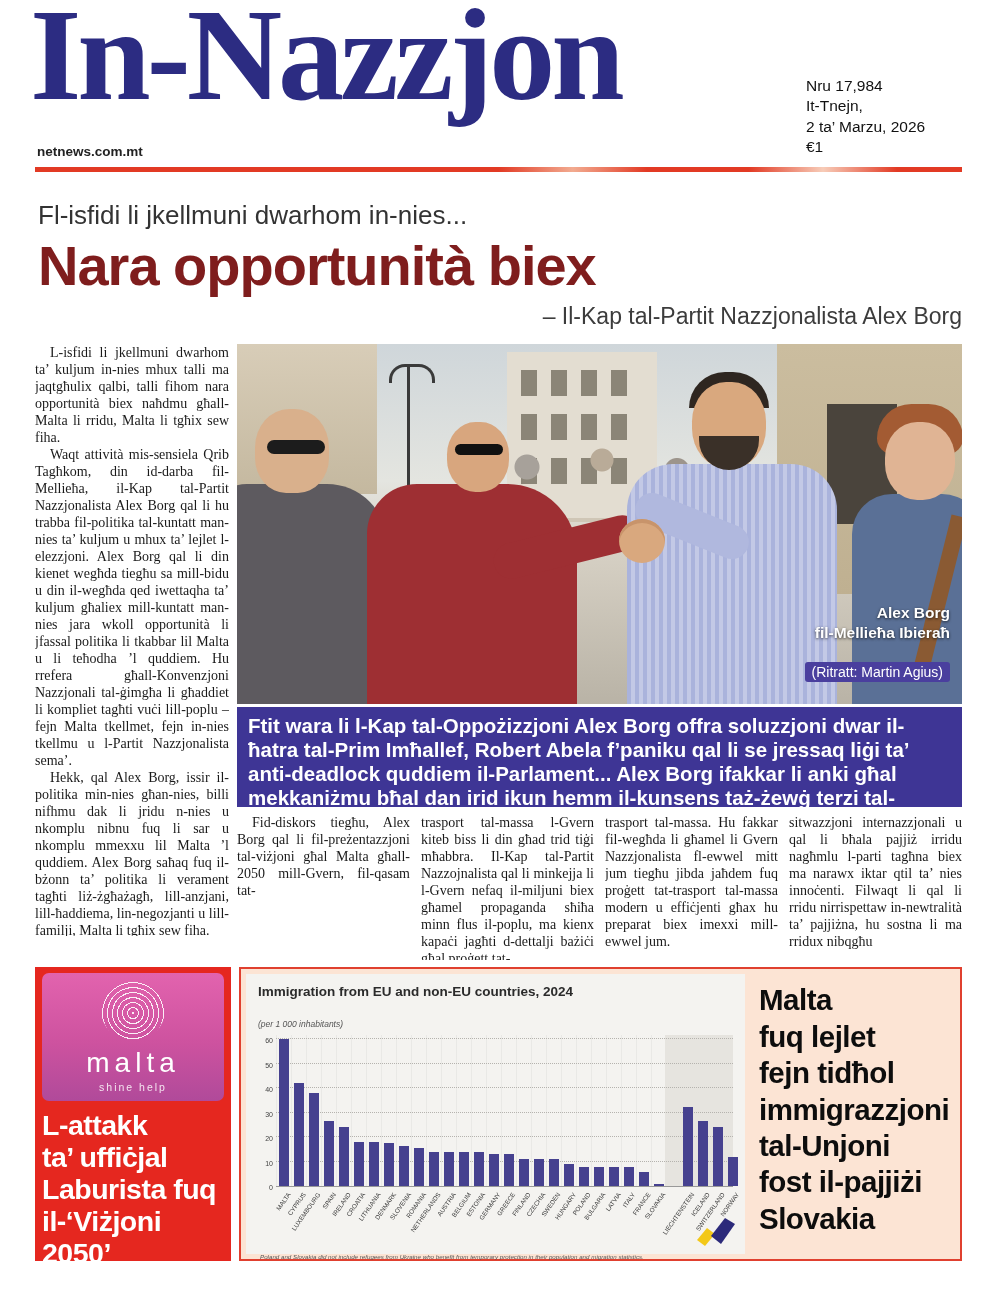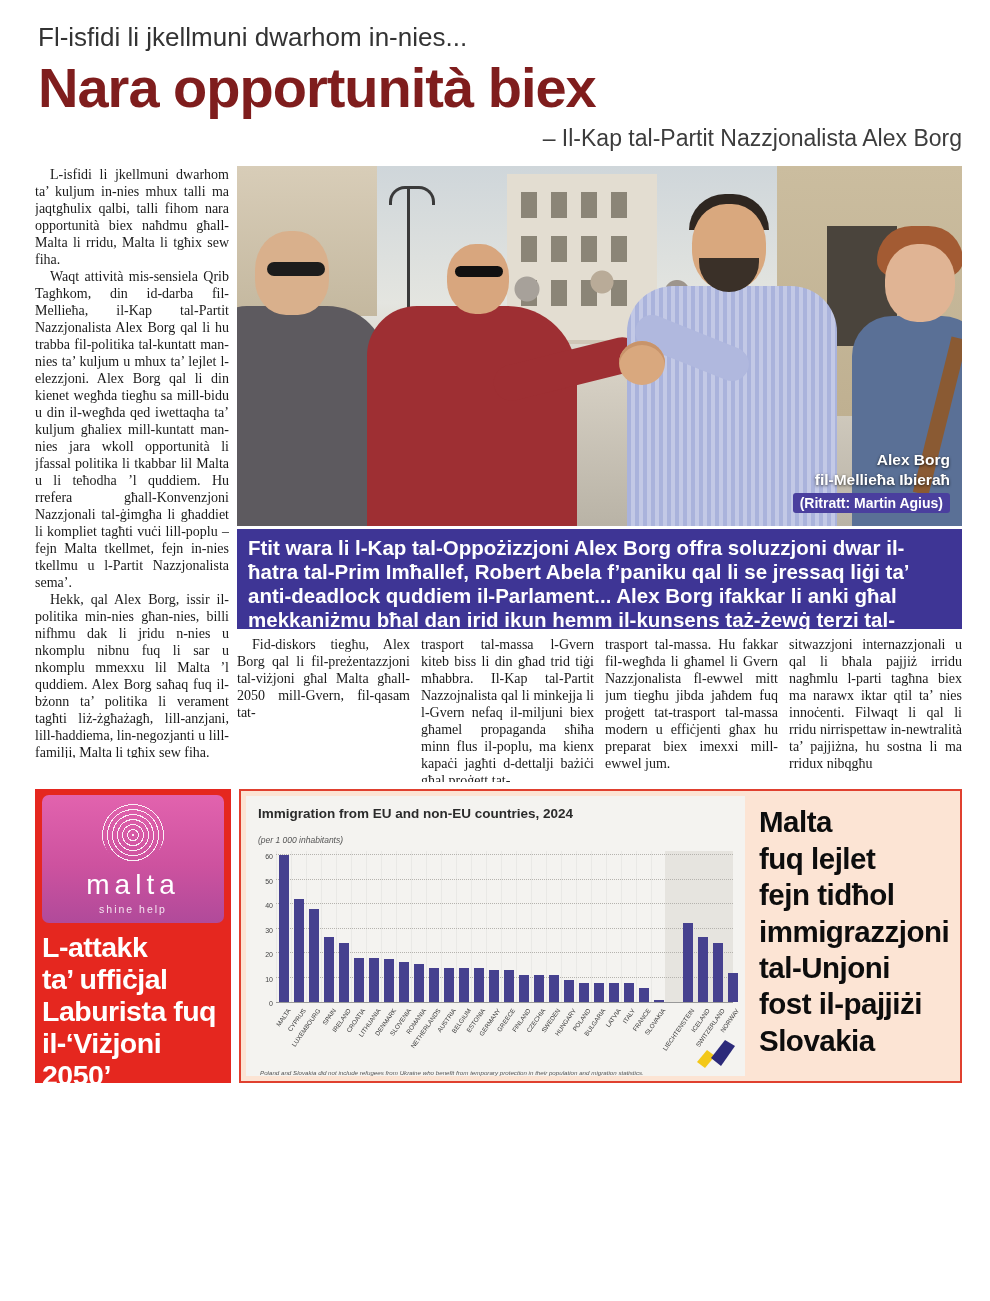--- a/index.html
+++ b/index.html
@@ -53,23 +53,23 @@
   .leader-head{left:455px;top:38px;width:74px;height:86px;background:#d9a87e;border-radius:46%;}
   .leader-hair{left:452px;top:28px;width:80px;height:36px;background:#2e2620;border-radius:40px 40px 0 0;}
   .leader-beard{left:462px;top:92px;width:60px;height:34px;background:#3a3028;border-radius:0 0 30px 30px;}
   .leader-body{left:390px;top:120px;width:210px;height:240px;background:repeating-linear-gradient(90deg,#aab3dc 0 4px,#c3c9e6 4px 8px);border-radius:46px 46px 0 0;}
   .arm-blue{left:395px;top:165px;width:120px;height:34px;background:#b0b8de;border-radius:17px;transform:rotate(22deg);}
   .hands{left:382px;top:175px;width:46px;height:44px;background:#d9a87e;border-radius:50%;box-shadow:0 4px 0 #c8946b inset;}
   .woman-head{left:648px;top:78px;width:70px;height:78px;background:#e0b494;border-radius:46%;}
   .woman-hair{left:640px;top:60px;width:86px;height:50px;background:#a35b33;border-radius:44px 44px 20px 20px;}
   .woman-body{left:615px;top:150px;width:130px;height:210px;background:#5a7096;border-radius:40px 40px 0 0;}
   .woman-strap{left:695px;top:170px;width:16px;height:160px;background:#8a5a33;transform:rotate(14deg);}
-  .photo-caption{position:absolute;right:12px;bottom:13px;text-align:right;z-index:5;}
+  .photo-caption{position:absolute;right:12px;bottom:22px;text-align:right;z-index:5;}
   .photo-caption .l1{font-size:15.5px;font-weight:bold;color:#fff;text-shadow:0 1px 3px rgba(0,0,0,.75);line-height:1.25;}
-  .photo-caption .chip{display:inline-block;margin-top:4px;font-size:14px;font-weight:bold;color:#fff;
+  .photo-caption .chip{display:inline-block;margin-top:20px;font-size:14px;font-weight:normal;color:#fff;
     background:#4a3f9e;padding:2px 7px;border-radius:3px;}
 
   
   .highlight{margin-top:3px;background:#3e3595;color:#fff;font-weight:bold;font-size:20.5px;
     line-height:1.16;padding:7px 11px;height:86px;overflow:hidden;}
 
   
   .cols4{display:flex;gap:11px;margin-top:7px;}
   .cols4 .bodycopy{flex:1;height:146px;position:relative;}
 
@@ -81,21 +81,21 @@
   .logo-shell{position:absolute;top:6px;left:50%;transform:translateX(-50%);width:64px;height:62px;border-radius:50%;
     background:repeating-radial-gradient(circle at 50% 55%,rgba(255,255,255,.9) 0 1px,rgba(255,255,255,0) 1px 5px);}
   .logo-word{font-size:28px;color:#fff;letter-spacing:5px;line-height:1;margin-top:58px;}
   .logo-tag{font-size:10.5px;color:rgba(255,255,255,.85);letter-spacing:2px;margin-top:4px;}
   .promo-left-headline{color:#fff;font-weight:bold;font-size:28.5px;line-height:1.12;margin-top:9px;letter-spacing:-0.5px;}
 
   .bottom-box{flex:1;min-width:0;height:294px;box-sizing:border-box;border:2px solid #e0402f;background:#fce4d4;
     display:flex;gap:6px;padding:5px;}
   .chart-panel{flex:1;min-width:0;background:#f4f3f0;position:relative;padding:10px 8px 4px 12px;box-sizing:border-box;}
   .chart-title{font-size:13.5px;font-weight:bold;color:#2b2b2b;}
-  .chart-sub{font-size:8.5px;font-style:italic;color:#555;margin-top:14px;}
+  .chart-sub{font-size:8.5px;font-style:italic;color:#555;margin-top:20px;}
   .plot-wrap{position:relative;margin:6px 4px 0 18px;height:152px;}
   .plot{position:absolute;left:0;right:0;top:0;bottom:0;display:flex;align-items:flex-end;
     border-bottom:1px solid #999;
     background:repeating-linear-gradient(90deg,rgba(0,0,0,0.045) 0 1px,transparent 1px 15px);}
   .efta-shade{position:absolute;right:0;top:0;bottom:0;width:68px;background:#e6e4df;}
   .slot{width:15px;flex:none;display:flex;justify-content:center;align-items:flex-end;position:relative;z-index:2;}
   .slot .bar{width:10px;background:#46418f;}
   .slot.spacer{width:14px;}
   .gridline{position:absolute;left:0;right:0;height:0;border-top:1px dotted #b5b3ae;z-index:1;}
   .ytick{position:absolute;right:100%;margin-right:3px;font-size:7px;color:#444;}
@@ -108,20 +108,31 @@
   .eurostat{position:absolute;right:8px;bottom:6px;}
 
   .promo-right{width:204px;flex:none;padding:8px 4px 0 8px;box-sizing:border-box;}
   .promo-right-headline{color:#0d0d0d;font-weight:bold;font-size:29.5px;line-height:1.235;letter-spacing:-0.5px;}
 </style>
 </head>
 <body>
 
 <div class="page">
 
+  <div class="masthead">
+    <h1 class="mast-title">In-Nazzjon</h1>
+    <div class="mast-meta">
+      <div>Nru 17,984</div>
+      <div>It-Tnejn,</div>
+      <div>2 ta’ Marzu, 2026</div>
+      <div>€1</div>
+    </div>
+    <div class="mast-site">netnews.com.mt</div>
+    <div class="mast-rule"></div>
+  </div>
 
   <div class="lead">
     <p class="kicker">Fl-isfidi li jkellmuni dwarhom in-nies...</p>
     <h2 class="headline"><span>Nara opportunità biex</span><br></h2>
     <p class="byline">– Il-Kap tal-Partit Nazzjonalista Alex Borg</p>
   </div>
 
   <div class="main">
     <div class="col-left bodycopy">
         <p>L-isfidi li jkellmuni dwarhom ta’ kuljum in-nies mhux talli ma jaqtgħulix qalbi, talli fihom nara opportunità biex naħdmu għall-Malta li rridu, Malta li tgħix sew fiha.</p>

